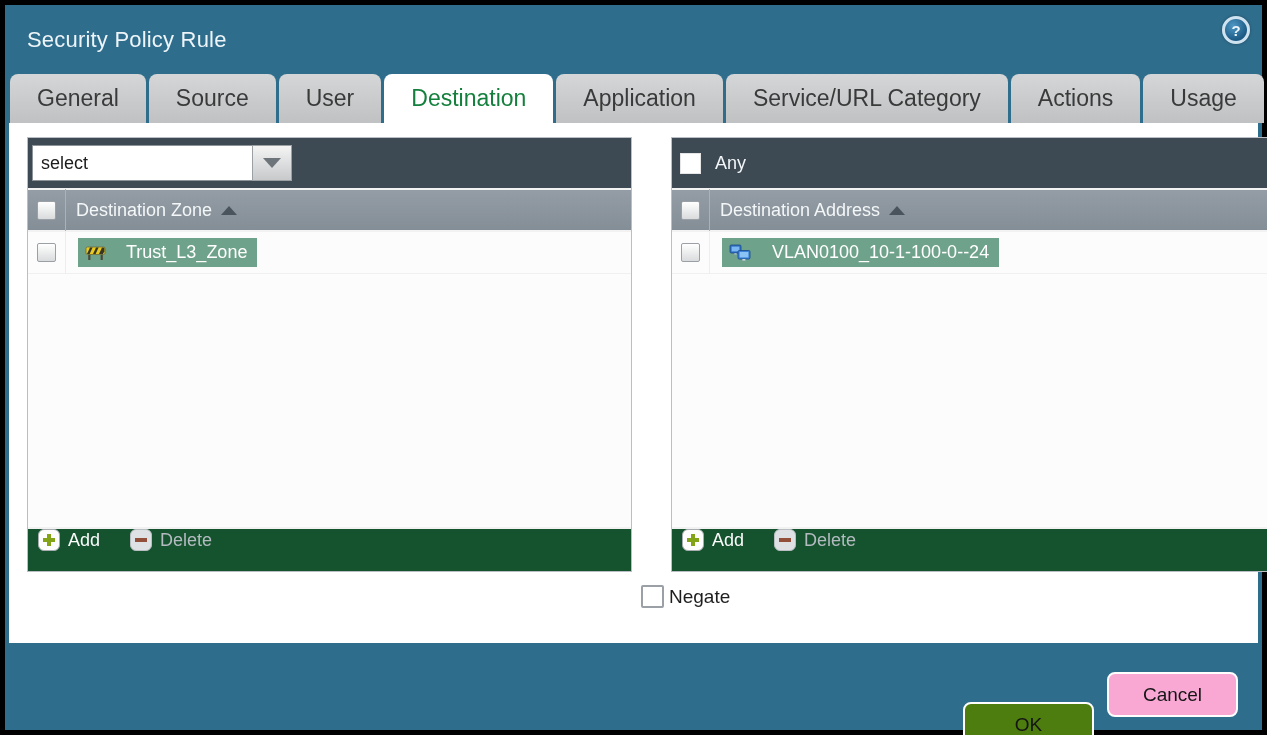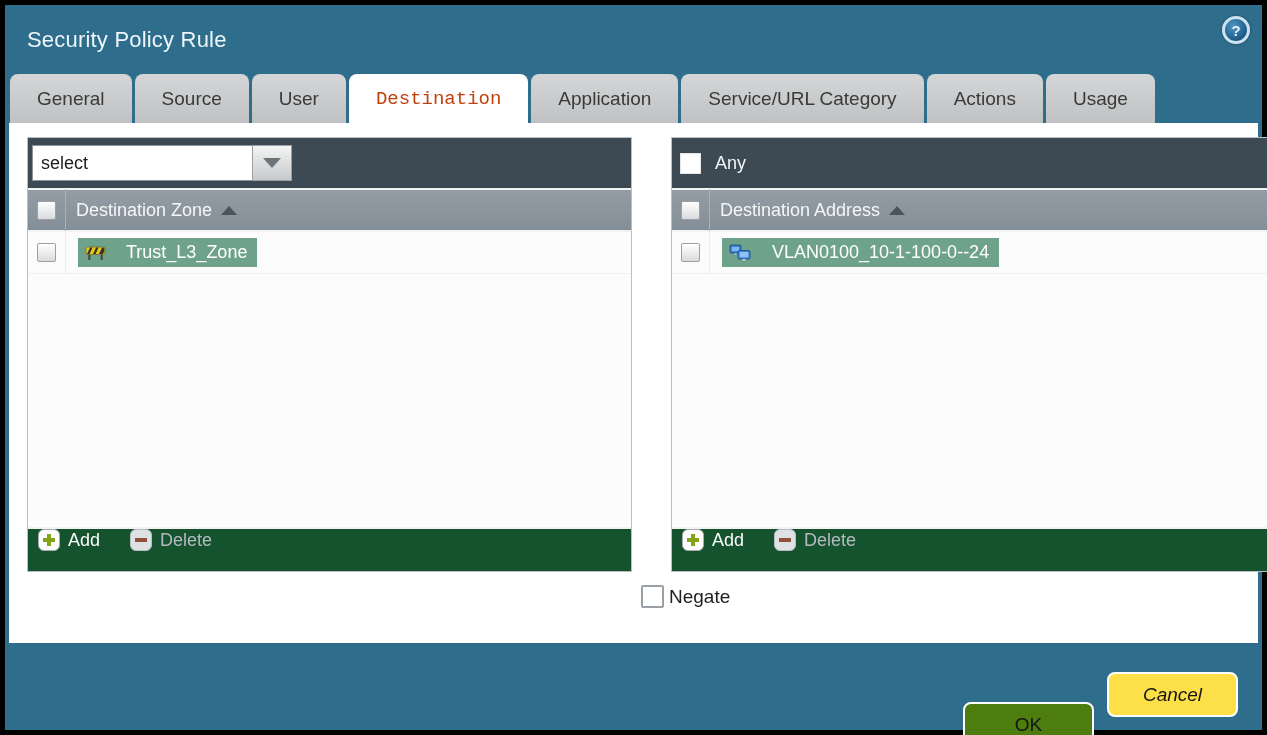--- a/index.html
+++ b/index.html
@@ -14,23 +14,23 @@
   .title { color:#eef5f9; font-size:22px; letter-spacing:0.2px; padding-left:22px; }
   .help { position:absolute; right:12px; top:11px; width:28px; height:28px; border-radius:50%;
           background:radial-gradient(circle at 38% 32%, #4f97c4 0%, #1b5a85 70%);
           border:3px solid #cfe2ef; color:#eaf4fb; font-size:15px; font-weight:bold;
           display:flex; align-items:center; justify-content:center;
           box-shadow:0 0 3px rgba(0,0,0,.35); cursor:pointer; }
 
   
   .tabbar { height:49px; display:flex; gap:3px; padding-left:5px; align-items:flex-end; }
   .tab { height:49px; display:flex; align-items:center; padding:0 27px;
-         background:linear-gradient(#d4d6d7,#bfc1c3); color:#3a3a3a; font-size:19px;
+         background:linear-gradient(#d4d6d7,#bfc1c3); color:#3a3a3a; font-size:23px;
          border-radius:8px 8px 0 0; cursor:pointer; white-space:nowrap; }
-  .tab.active { background:#fff; color:#c2410c;font-family:Liberation Mono, monospace; }
+  .tab.active { background:#fff; color:#15803d; }
 
   
   .content { height:520px; background:#fff; margin:0 4px; position:relative; }
 
   .panel { position:absolute; top:14px; width:605px; height:435px;
            display:flex; flex-direction:column; border:1px solid #b9bfc4; background:#fff; }
   .panel.left  { left:18px; }
   .panel.right { left:662px; }
 
   .panel-top { height:52px; background:#3e4a53; display:flex; align-items:center;
@@ -89,21 +89,21 @@
   .negate-row { position:absolute; left:632px; top:462px; display:flex; align-items:center; gap:5px; }
   .cb-negate { width:23px; height:23px; background:#fff; border:2px solid #9aa0a5; border-radius:2px; cursor:pointer; }
   .negate-label { font-size:19px; color:#1e1e1e; }
 
   
   .footer { height:94px; display:flex; justify-content:flex-end; align-items:flex-start;
             gap:13px; padding:29px 24px 0 0; }
   .btn { width:131px; height:45px; border-radius:8px; border:2px solid #fff; font-size:19px;
          color:#151515; font-family:"Liberation Sans",sans-serif; cursor:pointer; }
   .btn-ok { background:#4d7c0f;margin-top:30px; }
-  .btn-cancel { background:#fde047;font-style:italic; }
+  .btn-cancel { background:#f9a8d4; }
 </style>
 </head>
 <body>
 
 <div class="screen">
   <div class="dialog">
 
     <div class="titlebar">
       <span class="title">Security Policy Rule</span>
       <div class="help">?</div>

